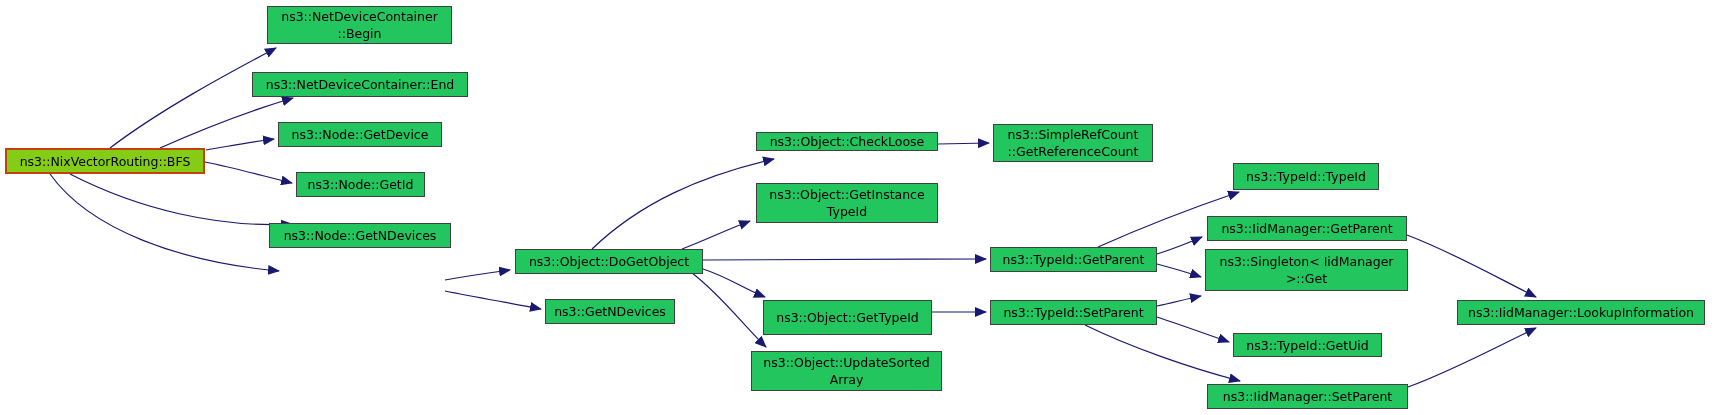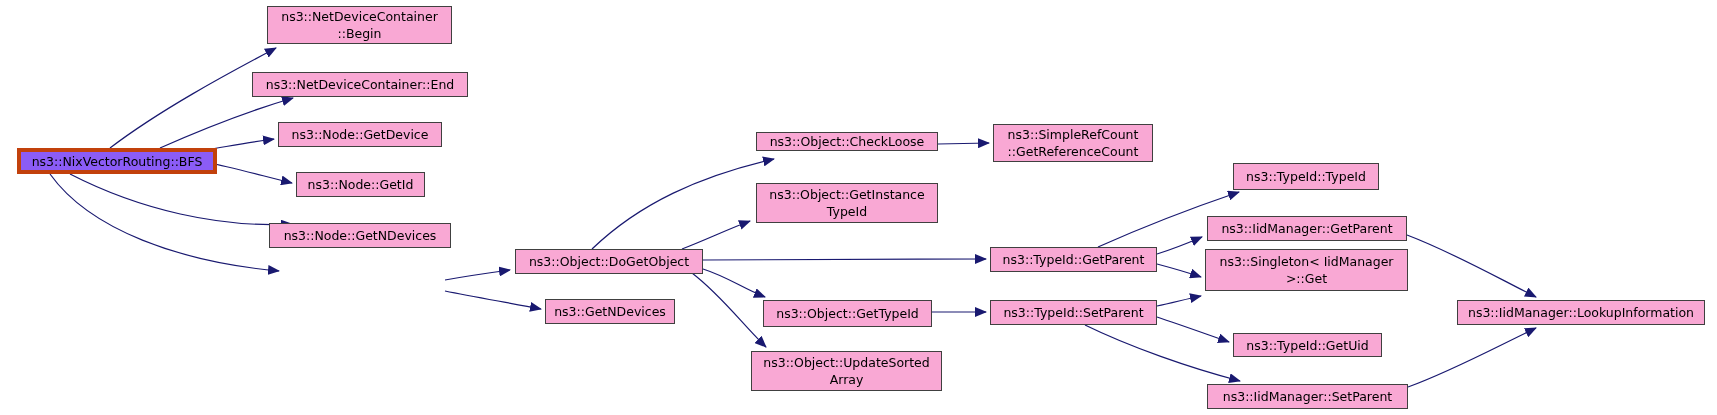--- a/index.html
+++ b/index.html
@@ -9,37 +9,36 @@
     height:415px;
     background:#ffffff;
     font-family:"DejaVu Sans","Liberation Sans",sans-serif;
     overflow:hidden;
   }
   svg.edges{position:absolute;left:0;top:0;width:1717px;height:415px;}
   path.edge{stroke:#191970;stroke-width:1.2;fill:none;}
   .node{
     position:absolute;
     box-sizing:border-box;
-    background:#f9a8d4;
+    background:#22c55e;
     border:1px solid #404040;
     color:#000000;
     font-size:12.5px;
     line-height:17px;
     display:flex;
     align-items:center;
     justify-content:center;
     text-align:center;
     white-space:pre-line;
     cursor:pointer;
   }
   .node.root{
-    background:#8b5cf6;
-    border:4px solid #c2410c;
+    background:#84cc16;
+    border:2px solid #c2410c;
     cursor:default;
-    margin-left:12px;
   }
 </style>
 </head>
 <body>
 
 <div class="canvas">
 
   <svg class="edges" xmlns="http://www.w3.org/2000/svg">
     <defs>
       <marker id="arrow" viewBox="0 0 12 10" refX="11" refY="5" markerWidth="12" markerHeight="10" markerUnits="userSpaceOnUse" orient="auto">
@@ -76,21 +75,21 @@
 ::Begin</div>
   <div class="node" style="left:252px;top:72px;width:216px;height:25px">ns3::NetDeviceContainer::End</div>
   <div class="node" style="left:278px;top:122px;width:164px;height:25px">ns3::Node::GetDevice</div>
   <div class="node" style="left:296px;top:172px;width:129px;height:25px">ns3::Node::GetId</div>
   <div class="node" style="left:269px;top:223px;width:182px;height:25px">ns3::Node::GetNDevices</div>
   <div class="node" style="left:515px;top:249px;width:188px;height:25px">ns3::Object::DoGetObject</div>
   <div class="node" style="left:545px;top:299px;width:130px;height:25px">ns3::GetNDevices</div>
   <div class="node" style="left:756px;top:132px;width:182px;height:19px">ns3::Object::CheckLoose</div>
   <div class="node" style="left:756px;top:183px;width:182px;height:40px">ns3::Object::GetInstance
 TypeId</div>
-  <div class="node" style="left:763px;top:300px;width:169px;height:27px">ns3::Object::GetTypeId</div>
+  <div class="node" style="left:763px;top:300px;width:169px;height:35px">ns3::Object::GetTypeId</div>
   <div class="node" style="left:751px;top:351px;width:191px;height:40px">ns3::Object::UpdateSorted
 Array</div>
   <div class="node" style="left:993px;top:124px;width:160px;height:38px">ns3::SimpleRefCount
 ::GetReferenceCount</div>
   <div class="node" style="left:990px;top:247px;width:167px;height:25px">ns3::TypeId::GetParent</div>
   <div class="node" style="left:990px;top:300px;width:167px;height:25px">ns3::TypeId::SetParent</div>
   <div class="node" style="left:1233px;top:163px;width:146px;height:27px">ns3::TypeId::TypeId</div>
   <div class="node" style="left:1207px;top:216px;width:200px;height:25px">ns3::IidManager::GetParent</div>
   <div class="node" style="left:1205px;top:249px;width:203px;height:42px">ns3::Singleton&lt; IidManager
 &gt;::Get</div>

